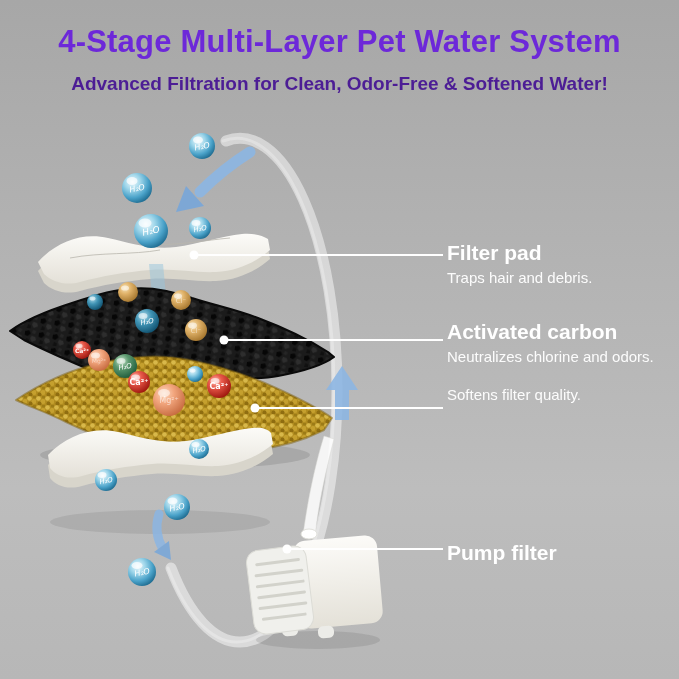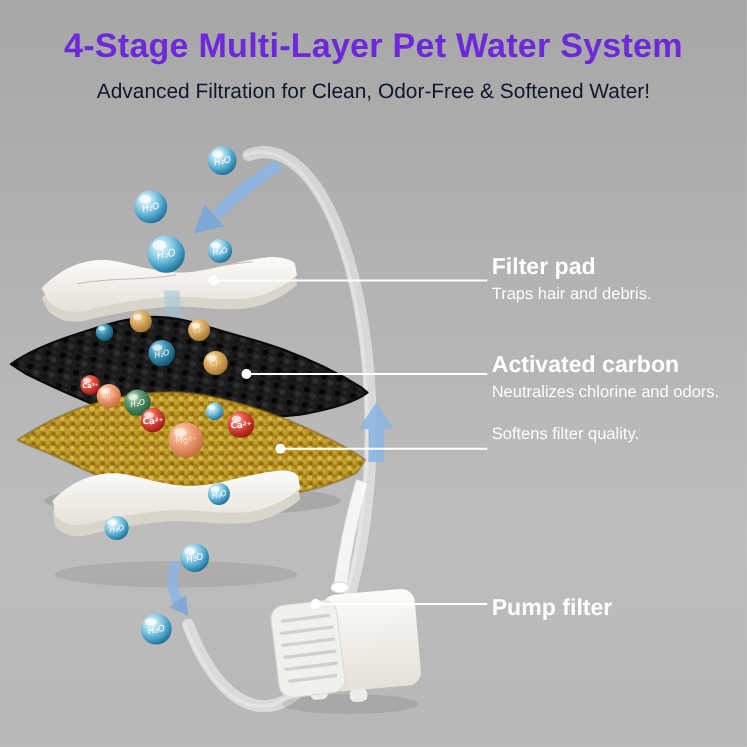--- a/index.html
+++ b/index.html
@@ -9,21 +9,21 @@
     font-family:"Liberation Sans", sans-serif;
   }
   .canvas { position:relative; width:679px; height:679px; }
   svg { position:absolute; left:0; top:0; font-family:"DejaVu Sans", sans-serif; }
   .title {
     position:absolute; top:24px; left:0; width:100%; text-align:center;
     color:#6d28d9; font-size:31px; font-weight:800; letter-spacing:.2px; white-space:nowrap;
   }
   .subtitle {
     position:absolute; top:73px; left:0; width:100%; text-align:center;
-    color:#0f172a; font-size:19px; font-weight:400;
+    color:#4c1d95; font-size:19px; font-weight:700;
   }
   .callout { position:absolute; left:447px; color:#ffffff; }
   .callout h3 { margin:0 0 4px 0; font-size:21px; font-weight:bold; line-height:1.05; }
   .callout p  { margin:0; font-size:15px; line-height:1.3; color:rgba(255,255,255,.96); }
   .callout.pump p { width:175px; }
 </style>
 </head>
 <body>
 
 <div class="canvas">
@@ -253,21 +253,21 @@
       <circle cx="194" cy="255" r="4.5"></circle>
       <circle cx="224" cy="340" r="4.5"></circle>
       <circle cx="255" cy="408" r="4.5"></circle>
       <circle cx="287" cy="549" r="4.5"></circle>
     </g>
   </svg>
 
   <div class="title">4-Stage Multi-Layer Pet Water System</div>
   <div class="subtitle">Advanced Filtration for Clean, Odor-Free &amp; Softened Water!</div>
 
-  <div class="callout" style="top:232px">
+  <div class="callout" style="top:242px">
     <h3>Filter pad</h3>
     <p>Traps hair and debris.</p>
   </div>
   <div class="callout" style="top:321px">
     <h3>Activated carbon</h3>
     <p>Neutralizes chlorine and odors.</p>
   </div>
   <div class="callout" style="top:385px">
     <p>Softens filter quality.</p>
   </div>

